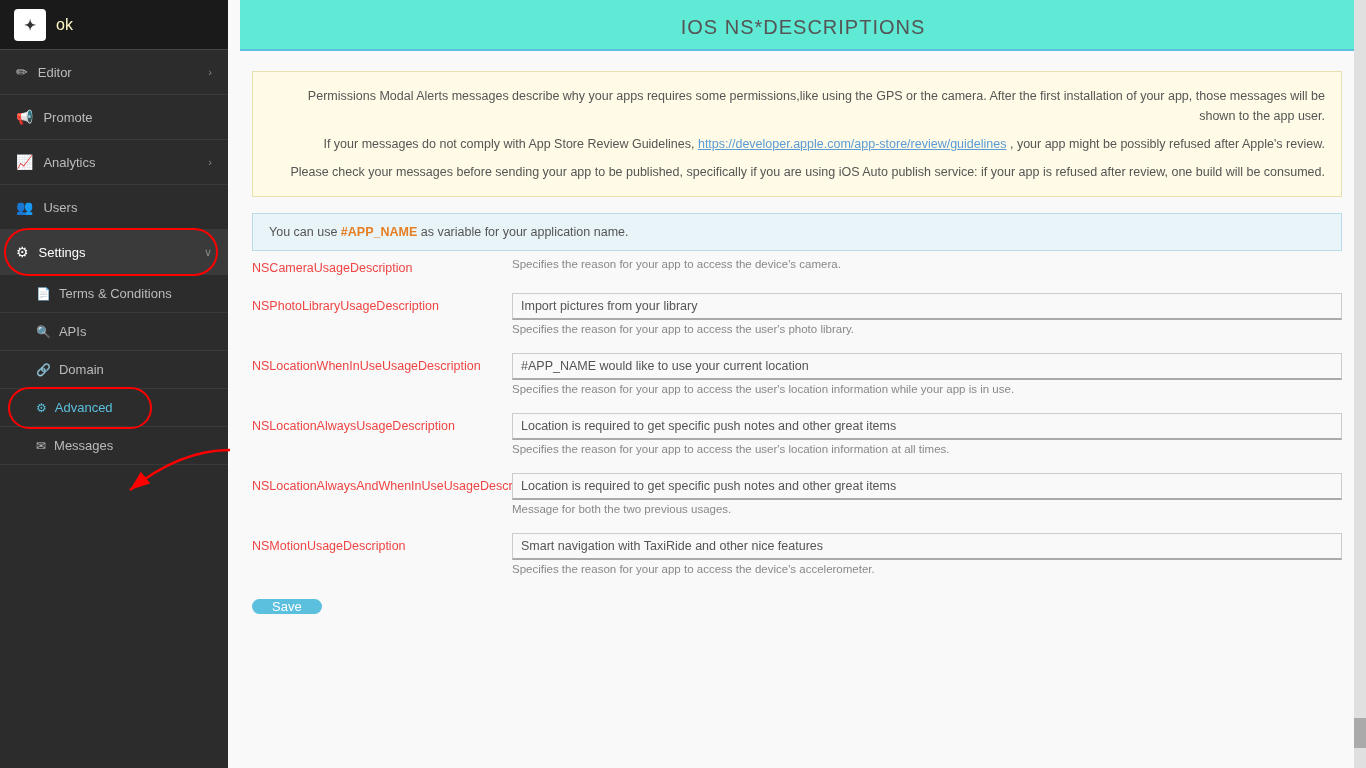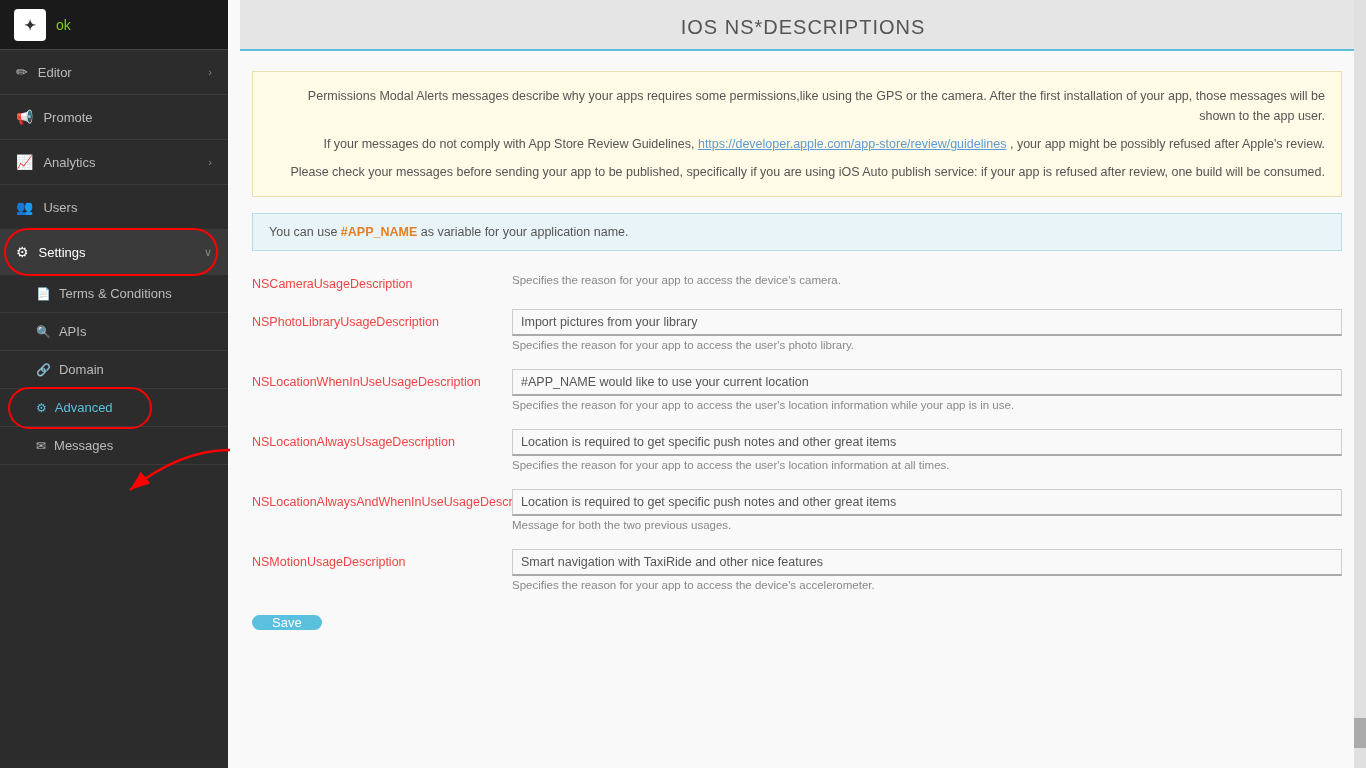--- a/index.html
+++ b/index.html
@@ -31,22 +31,22 @@
       border-radius: 4px;
       display: flex;
       align-items: center;
       justify-content: center;
       margin-right: 10px;
       font-weight: bold;
       color: #333;
       font-size: 14px;
     }
     .logo-text {
-      color: #84cc16;
-      font-size: 14px;
+      color: #fef9c3;
+      font-size: 16px;
     }
     .sidebar-item {
       display: flex;
       align-items: center;
       padding: 14px 16px;
       cursor: pointer;
       color: #bbb;
       border-bottom: 1px solid #3a3a3a;
       justify-content: space-between;
     }
@@ -117,21 +117,21 @@
       background: #f9f9f9;
       display: flex;
       flex-direction: column;
       overflow-y: auto;
       position: relative;
     }
     .page-header {
       text-align: center;
       padding: 16px 33px 10px;
       border-bottom: 2px solid #5bc0de;
-      background: #e5e5e5;
+      background: #5eead4;
       margin-left: 12px;
     }
     .page-header h1 {
       font-size: 20px;
       font-weight: normal;
       color: #555;
       letter-spacing: 1px;
     }
     .page-content {
       padding: 20px 24px;
@@ -152,21 +152,21 @@
     .info-box-yellow a {
       color: #5b9bd5;
       text-decoration: underline;
     }
 
     
     .hint-box {
       background: #e8f4f8;
       border: 1px solid #b8dce8;
       padding: 11px 16px;
-      margin-bottom: 20px;
+      margin-bottom: 4px;
       font-size: 12.5px;
       color: #555;
     }
     .hint-box .highlight { color: #e67e22; font-weight: bold; }
 
     
     .form-row {
       display: flex;
       align-items: flex-start;
       margin-bottom: 18px;

